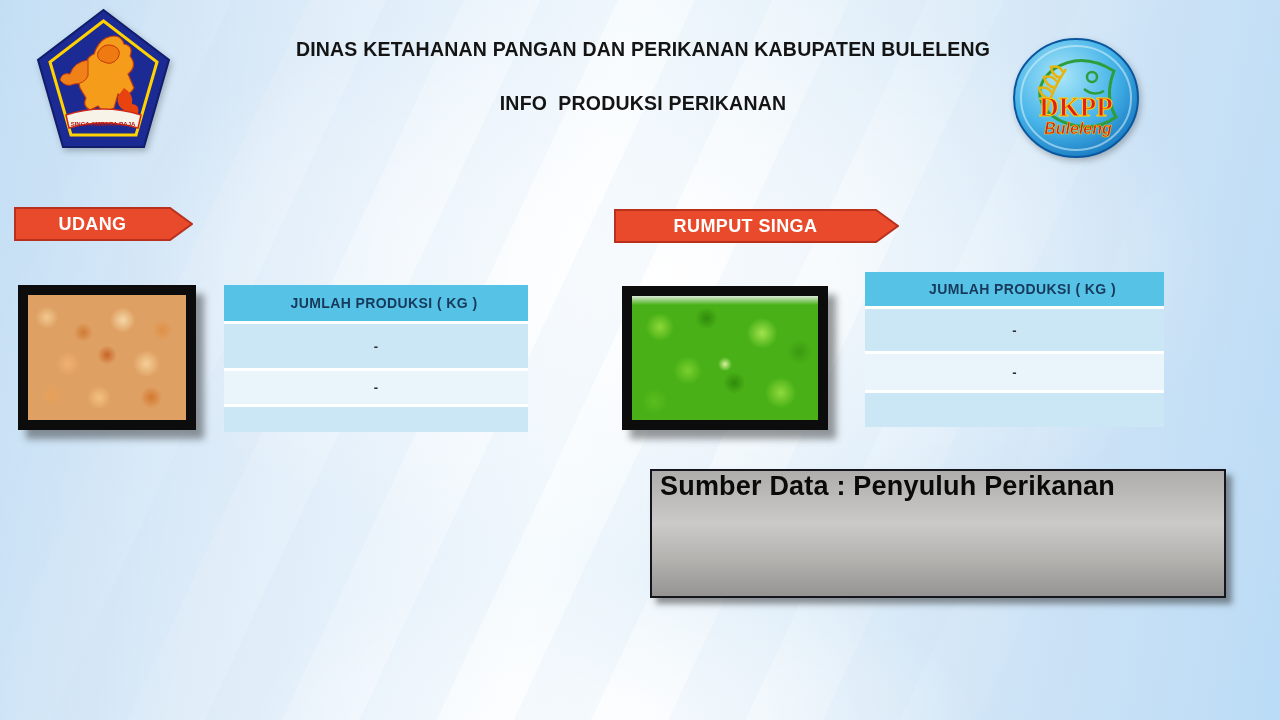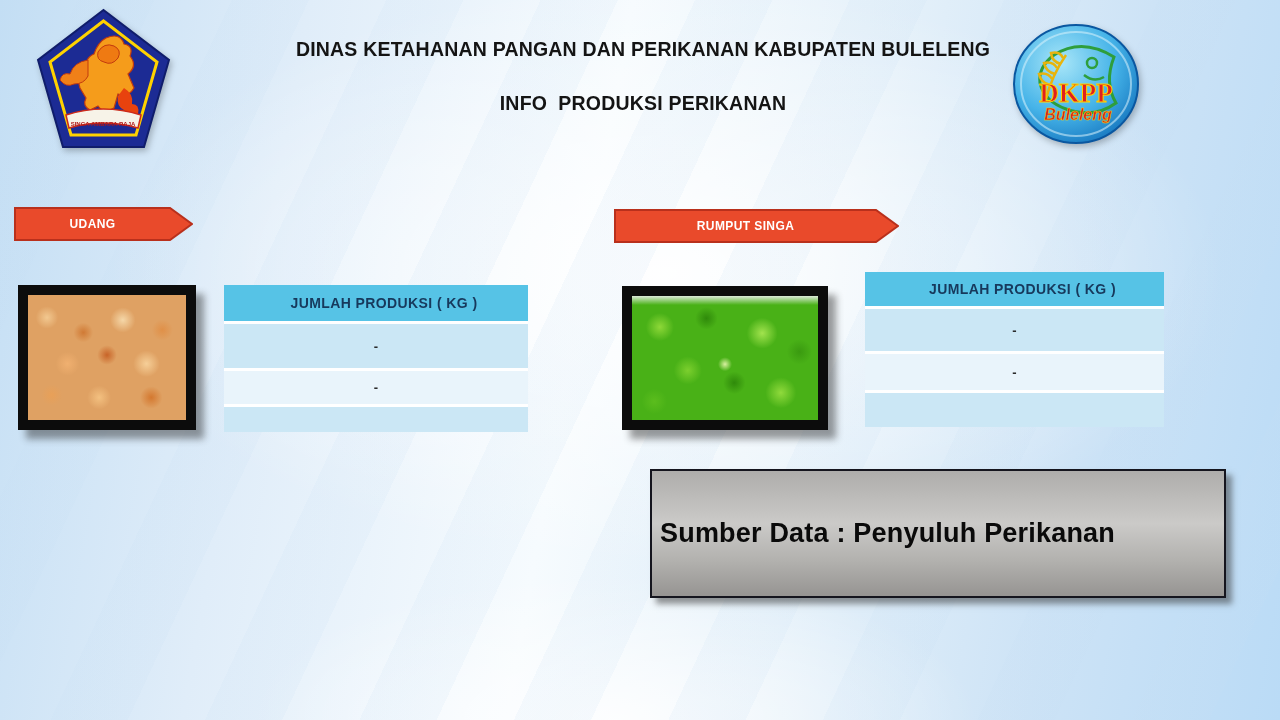--- a/index.html
+++ b/index.html
@@ -14,37 +14,37 @@
   }
   .slide{position:absolute;inset:0;}
   .slide::before{
     content:"";position:absolute;inset:0;pointer-events:none;
     background:repeating-linear-gradient(115deg, rgba(255,255,255,0) 0 70px, rgba(198,222,243,.14) 70px 140px);
   }
   .abs{position:absolute;}
 
   
   .logo-left{left:36px;top:8px;width:135px;height:142px;filter:drop-shadow(2px 3px 3px rgba(0,0,0,.25));}
-  .logo-right{left:1012px;top:23px;width:128px;height:122px;filter:drop-shadow(2px 3px 3px rgba(0,0,0,.25));}
+  .logo-right{left:1012px;top:37px;width:128px;height:122px;filter:drop-shadow(2px 3px 3px rgba(0,0,0,.25));}
 
   
   .titles{left:0;top:0;width:1232px;text-align:center;color:#141414;}
   .title-line{position:absolute;width:100%;font-weight:600;letter-spacing:.2px;white-space:pre;margin-left:27px;}
   .title-1{top:38px;font-size:19.5px;}
   .title-2{top:92px;font-size:19.5px;}
 
   
   .banner{height:34px;}
   .banner-udang{left:14px;top:207px;width:179px;}
   .banner-rumput{left:614px;top:209px;width:285px;}
   .banner svg{position:absolute;left:0;top:0;}
   .banner .label{
     position:absolute;left:0;right:22px;top:0;bottom:0;
     display:flex;align-items:center;justify-content:center;
-    color:#fff;font-weight:bold;font-size:12px;letter-spacing:.4px;
+    color:#fff;font-weight:bold;font-size:18px;letter-spacing:.4px;
   }
 
   
   .photo{background:#0c0c0c;padding:10px;box-shadow:8px 9px 7px rgba(35,35,35,.45);}
   .photo-shrimp{left:18px;top:285px;width:158px;height:125px;}
   .photo-seaweed{left:622px;top:286px;width:186px;height:124px;}
   .photo .img{width:100%;height:100%;}
   .img-shrimp{
     background-color:#dfa163;
     background-image:
@@ -98,21 +98,21 @@
   .table-right .t-row:nth-child(2){height:42px;}
   .table-right .t-row:nth-child(3){height:36px;}
   .table-right .t-row:nth-child(4){height:34px;}
 
   
   .source-box{
     left:650px;top:469px;width:576px;height:129px;box-sizing:border-box;
     border:2px solid var(--source_box_border,#15151E);
     background:linear-gradient(180deg,#aeadab 0%, #cbcac8 42%, #b2b1ae 72%, #969492 100%);
     box-shadow:6px 6px 6px rgba(45,45,45,.5);
-    display:flex;align-items:center;
+    display:flex;
   }
   .source-box .src-text{
     padding-left:8px;font-size:27px;font-weight:bold;color:#0a0a0a;letter-spacing:.2px;
   }
 </style>
 </head>
 <body>
 
 <div class="slide">
 

